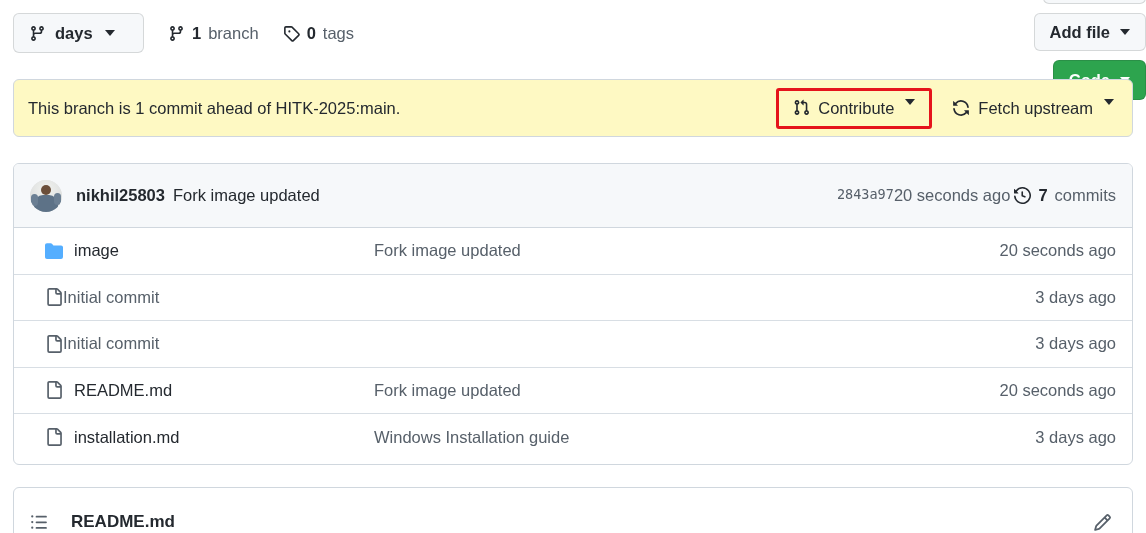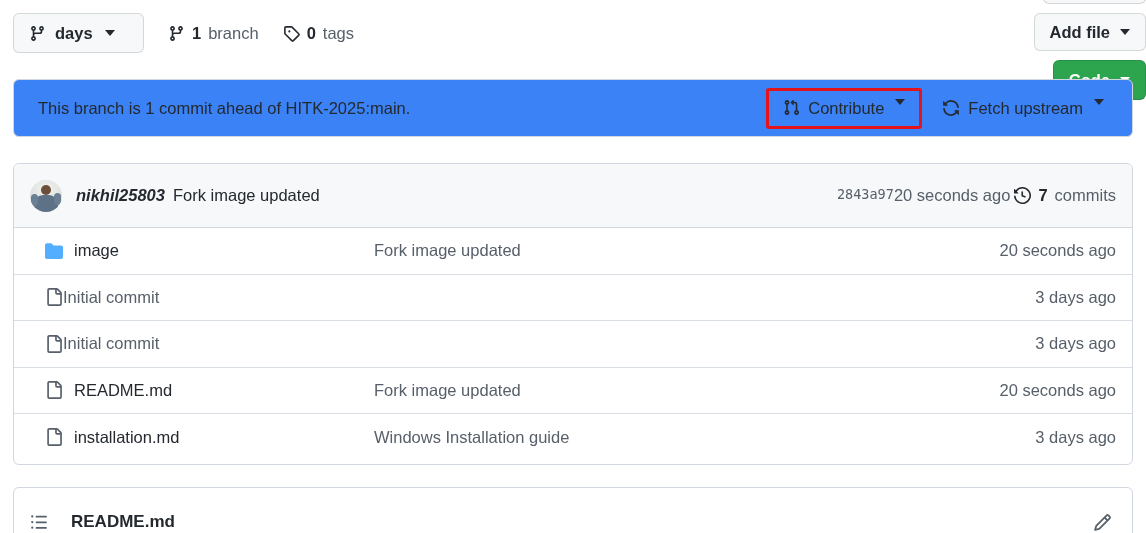--- a/index.html
+++ b/index.html
@@ -40,22 +40,22 @@
   }
   .meta-link {
     display: inline-flex; align-items: center; gap: 7px;
     margin-left: 24px; font-size: 16.5px; color: #57606a; cursor: pointer;
   }
   .meta-link strong { color: #24292f; font-weight: 700; }
 
   
   .banner {
     position: absolute; left: 13px; top: 79px; width: 1120px; height: 58px;
-    background: #3b82f6; border: 1px solid #d0d7de; border-radius: 6px;
-    display: flex; align-items: center; padding: 0 24px;
+    background: #fef9c3; border: 1px solid #d0d7de; border-radius: 6px;
+    display: flex; align-items: center; padding: 0 14px;
   }
   .banner-text { font-size: 16.5px; color: #24292f; }
   .banner-actions { margin-left: auto; display: flex; align-items: center; gap: 16px; }
   .ghost-btn {
     display: inline-flex; align-items: flex-start; gap: 8px;
     font-size: 16.5px; color: #24292f; cursor: pointer;
     background: transparent; border: none; padding: 5px 4px; white-space: nowrap;
   }
   .highlight-box {
     border: 3px solid #e5141b; border-radius: 3px;
@@ -74,21 +74,21 @@
   .avatar {
     width: 32px; height: 32px; border-radius: 50%; flex: 0 0 32px;
     overflow: hidden; position: relative;
     background: #e6e8ea;
   }
   .avatar .sky { position: absolute; inset: 0; background: radial-gradient(circle at 50% 30%, #f2f3f0 0%, #dcdedd 70%, #c9ccca 100%); }
   .avatar .head { position: absolute; left: 11px; top: 5px; width: 10px; height: 10px; border-radius: 50%; background: #6b4f3a; }
   .avatar .body { position: absolute; left: 4px; top: 15px; width: 24px; height: 18px; border-radius: 9px 9px 0 0; background: #5d7287; }
   .avatar .arm-l { position: absolute; left: 1px; top: 14px; width: 7px; height: 12px; border-radius: 4px; background: #6b7f93; }
   .avatar .arm-r { position: absolute; right: 1px; top: 13px; width: 7px; height: 12px; border-radius: 4px; background: #6b7f93; }
-  .commit-author { font-size: 16.5px; font-weight: 700; margin-left: 14px; color: #24292f; cursor: pointer; font-style: italic; }
+  .commit-author { font-size: 16.5px; font-weight: 700; margin-left: 14px; color: #24292f; cursor: pointer; }
   .commit-msg { font-size: 16.5px; margin-left: 8px; color: #24292f; cursor: pointer; }
   .commit-right { margin-left: auto; display: flex; align-items: flex-start; }
   .commit-sha { font-family: "DejaVu Sans Mono", monospace; font-size: 13.5px; color: #57606a; cursor: pointer; }
   .commit-date { font-size: 16.5px; color: #57606a; }
   .commit-count { display: inline-flex; align-items: center; gap: 7px; font-size: 16.5px; color: #57606a; cursor: pointer; margin-left: 4px; }
   .commit-count strong { color: #24292f; font-weight: 700; }
 
   .frow {
     height: 46.5px; display: flex; align-items: center;
     border-bottom: 1px solid #d8dee4; padding: 0 16px;

